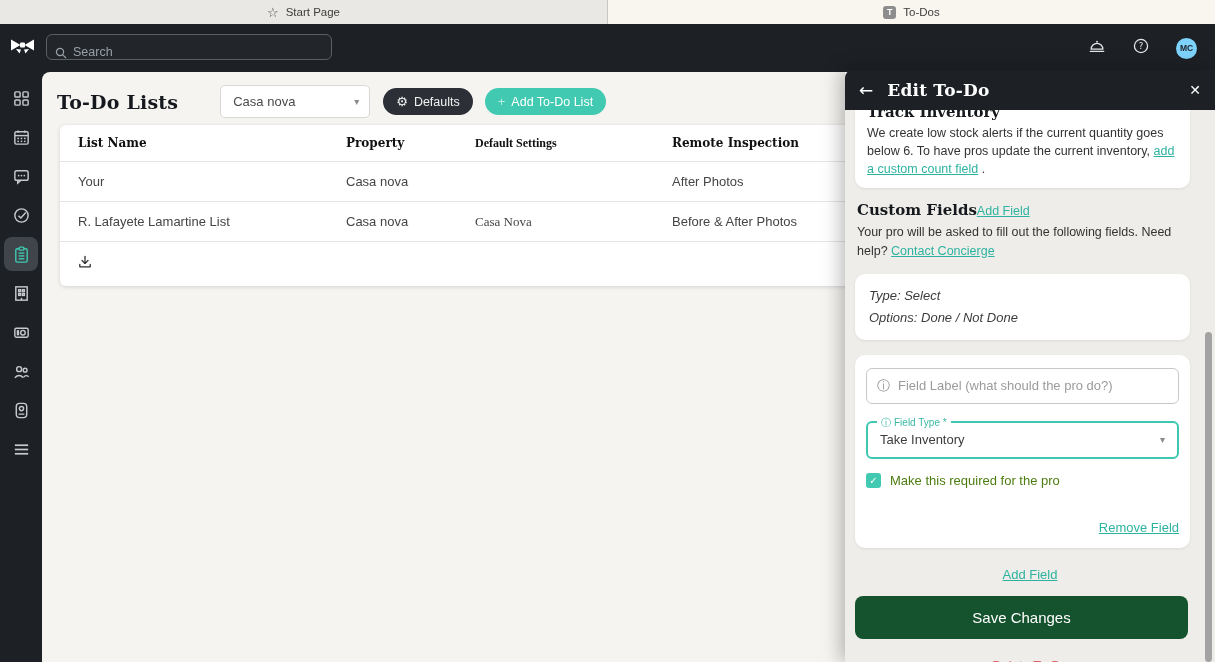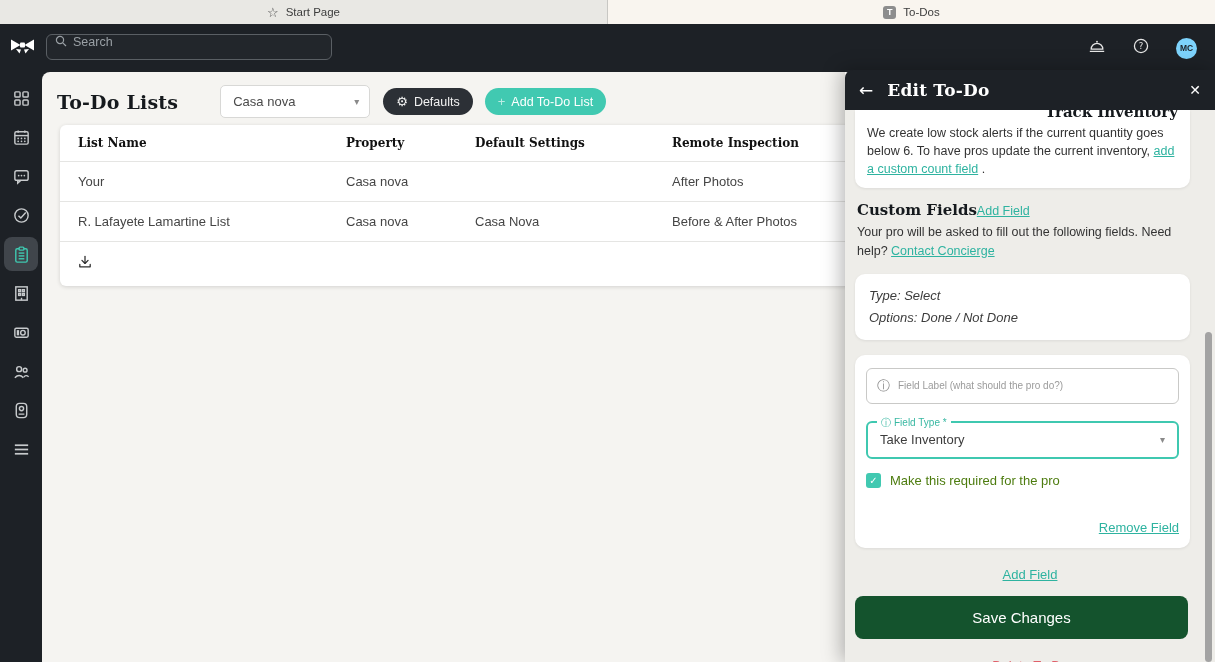--- a/index.html
+++ b/index.html
@@ -19,21 +19,21 @@
   .tab-right { width:607px; background:#f9f5ef; }
   .tab-star { font-size:13px; color:#4a4a4a; line-height:1; }
   .tab-favicon { width:13px; height:13px; background:#8d8d8d; border-radius:3px; color:#fff;
                  font-size:9px; font-weight:bold; display:flex; align-items:center; justify-content:center; }
 
   
   .appbar { position:absolute; top:24px; left:0; width:1215px; height:48px; background:#1d2126; }
   .logo { position:absolute; left:11px; top:14px; }
   .search { position:absolute; left:46px; top:10px; width:286px; height:26px;
             background:#22262b; border:1px solid #5a5f64; border-radius:6px;
-            display:flex; align-items:flex-start; padding:0 8px; gap:6px; }
+            display:flex; align-items:flex-end; padding:0 8px; gap:6px; }
   .search svg { flex:0 0 auto; }
   .search input { background:transparent; border:none; outline:none; color:#d7d7d7;
                   font-size:12.5px; width:100%; font-family:inherit; }
   .search input::placeholder { color:#9aa0a5; }
   .appbar-right { position:absolute; right:18px; top:0; height:48px; display:flex; align-items:center; gap:26px; }
   .avatar { width:21px; height:21px; border-radius:50%; background:#7dd3fc; color:#1d2126;
             font-size:8.5px; font-weight:bold; display:flex; align-items:center; justify-content:center; }
 
   
   .sidebar { position:absolute; left:0; top:72px; width:42px; height:590px; background:#1d2126;
@@ -59,56 +59,56 @@
   .gear { font-size:13px; line-height:1; }
 
   
   .table-card { position:absolute; left:18px; top:53px; width:1140px; background:#fff;
                 border-radius:6px; box-shadow:0 1px 4px rgba(0,0,0,.14); }
   .trow { display:flex; align-items:center; height:40px; border-bottom:1px solid #e5e5e3;
           font-size:13px; color:#454545; }
   .trow.thead { height:37px; font-size:12px; color:#111; }
   .tc1 { width:286px; padding-left:18px; }
   .tc2 { width:129px; }
-  .tc3 { width:197px; }
+  .tc3 { width:197px;font-family:Liberation Serif, serif; }
   .tc4 { width:250px; }
   .tfoot { height:44px; display:flex; align-items:center; padding-left:17px; }
 
   
   .panel { position:absolute; left:845px; top:70px; width:370px; height:592px;
            box-shadow:-4px 0 18px rgba(0,0,0,.28); }
   .panel-head { height:40px; background:#1d2126; border-top-left-radius:8px;
                 display:flex; align-items:center; color:#fff; padding:0 14px; }
   .panel-back { font-size:17px; color:#fff; margin-right:14px; font-family:"DejaVu Sans",sans-serif; }
   .panel-title { font-size:17px; letter-spacing:.2px; }
   .panel-close { margin-left:auto; font-size:14px; color:#fff; }
   .panel-body { height:552px; background:#eeede9; overflow:hidden; position:relative; }
 
   .pcard { background:#fff; margin:0 25px 0 10px; border-radius:10px; padding:10px 12px;
            box-shadow:0 1px 3px rgba(0,0,0,.08); }
   .card-track { border-radius:0 0 10px 10px; overflow:hidden; padding-top:0; }
   .card-track h4 { margin-top:-7px; }
-  .pcard h4 { font-size:15px; color:#15191d; margin-bottom:3px;text-align:right; }
+  .pcard h4 { font-size:15px; color:#15191d; margin-bottom:3px; }
   .ptext { font-size:12.5px; line-height:1.45; color:#333; }
   a.tlink { color:#2eb3a0; text-decoration:underline; }
   .sec-head { display:flex; align-items:baseline; 
               margin:13px 25px 0 12px; }
   .sec-head h3 { font-size:15px; color:#15191d; }
   .sec-head a { font-size:12.5px; }
   .sec-desc { margin:4px 25px 0 12px; font-size:12.5px; line-height:1.5; color:#333; }
 
   .card-type { margin-top:13px; padding:12px 14px; }
   .card-type div { font-size:13px; color:#3c3c3c; line-height:1.5;font-style:italic; }
   .card-type div + div { margin-top:3px; }
 
   .card-editor { margin-top:15px; padding:13px 11px 12px; }
   .field-label-wrap { position:relative; }
   .field-label-wrap .info { position:absolute; left:11px; top:9px; color:#8f8f8f; font-size:13px; }
   .field-label-wrap input { width:100%; height:36px; border:1px solid #c9c9c7; border-radius:6px;
-                            padding:0 10px 0 31px; font-size:10px; font-family:inherit; color:#be185d; outline:none; }
+                            padding:0 10px 0 31px; font-size:13px; font-family:inherit; color:#be185d; outline:none; }
   .field-label-wrap input::placeholder { color:#9b9b9b; }
   .type-select { position:relative; margin-top:17px; height:38px; border:2px solid #3fc8b0;
                  border-radius:6px; display:flex; align-items:center; justify-content:space-between;
                  padding:0 12px; background:#fff; }
   .type-select .float { position:absolute; top:-7px; left:9px; background:#fff; padding:0 4px;
                         font-size:10px; color:#38b8a2; display:flex; gap:3px; align-items:center; }
   .type-select .val { font-size:13px; color:#3c3c3c; }
   .check-row { display:flex; align-items:center; gap:9px; margin-top:14px; }
   .checkbox { width:15px; height:15px; background:#41c9b1; border-radius:3px; color:#fff;
               font-size:10px; display:flex; align-items:center; justify-content:center; font-weight:bold; }

